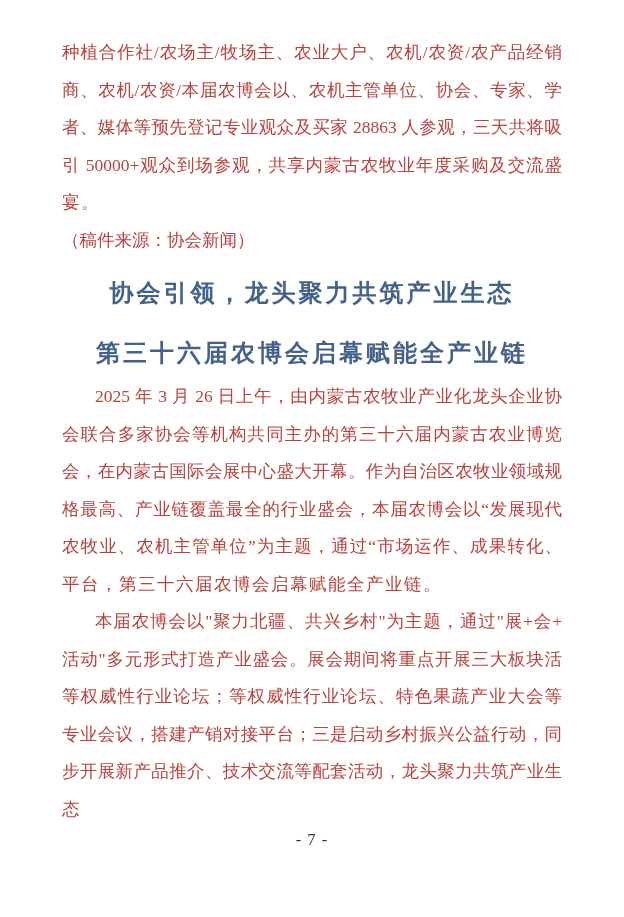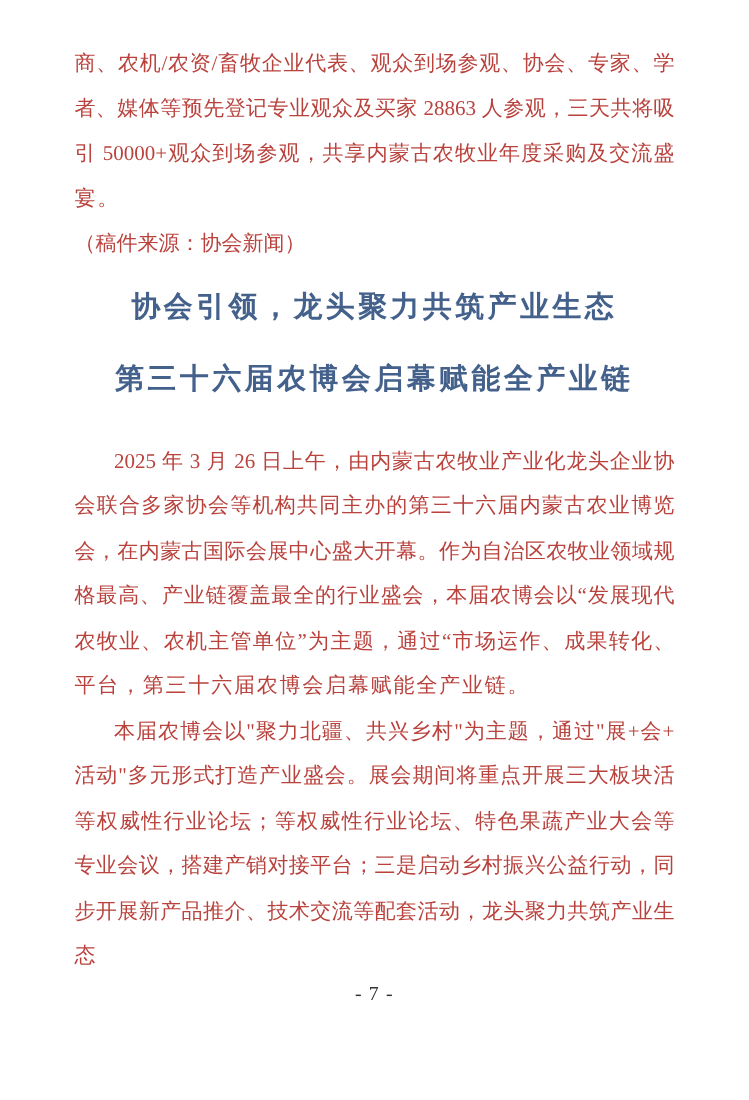--- a/index.html
+++ b/index.html
@@ -43,38 +43,39 @@
     font-family:Liberation Sans, sans-serif;
     font-weight:bold;
     font-size:24px;
     line-height:30px;
     letter-spacing:3px;
     text-align:center;
     color:var(--heading-text);
   }
   .heading-1{ margin-top:19px; }
   .heading-2{ margin-top:30px; }
-  .para-1{ margin-top:35px; }
+  .para-1{ margin-top:10px; }
   .para-2{ margin-top:0; }
   .page-footer{
     margin-top:2px;
     font-size:16.5px;
     line-height:20px;
     text-align:center;
     letter-spacing:1px;
     color:var(--footer-text);
   }
 </style>
 </head>
 <body>
 
 <div class="page">
 
   <div class="para para-continuation">
-    <div class="line">商、农机/农资/畜牧企业代表、观众到场参观、协会、专家、学</div>
+    <div class="line">种植合作社/农场主/牧场主、农业大户、农机/农资/农产品经销</div>
+    <div class="line">商、农机/农资/本届农博会以、农机主管单位、协会、专家、学</div>
     <div class="line">者、媒体等预先登记专业观众及买家 28863 人参观，三天共将吸</div>
     <div class="line">引 50000+观众到场参观，共享内蒙古农牧业年度采购及交流盛</div>
     <div class="line last">宴。</div>
   </div>
 
   <div class="source-line">（稿件来源：协会新闻）</div>
 
   <h1 class="doc-heading heading-1">协会引领，龙头聚力共筑产业生态</h1>
   <h1 class="doc-heading heading-2">第三十六届农博会启幕赋能全产业链</h1>
 

